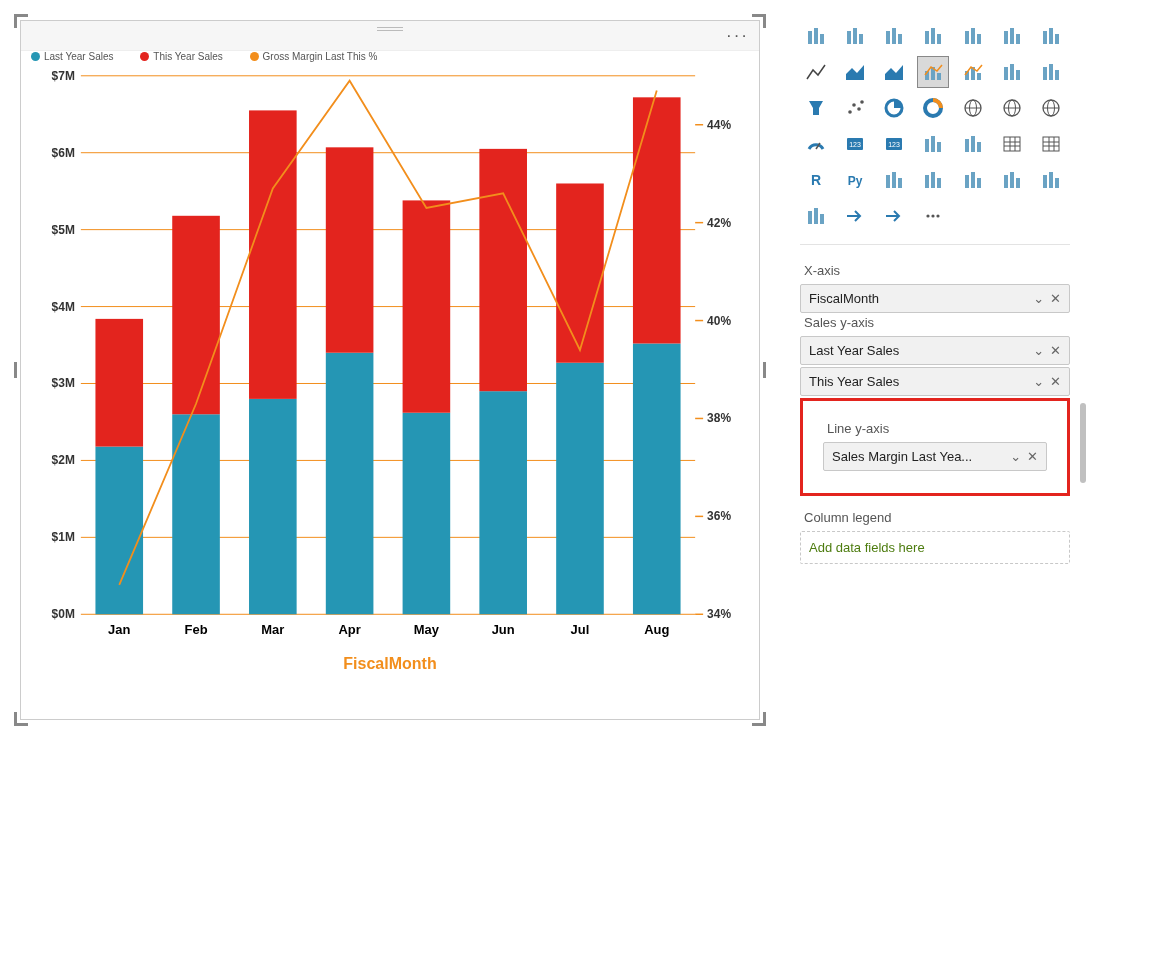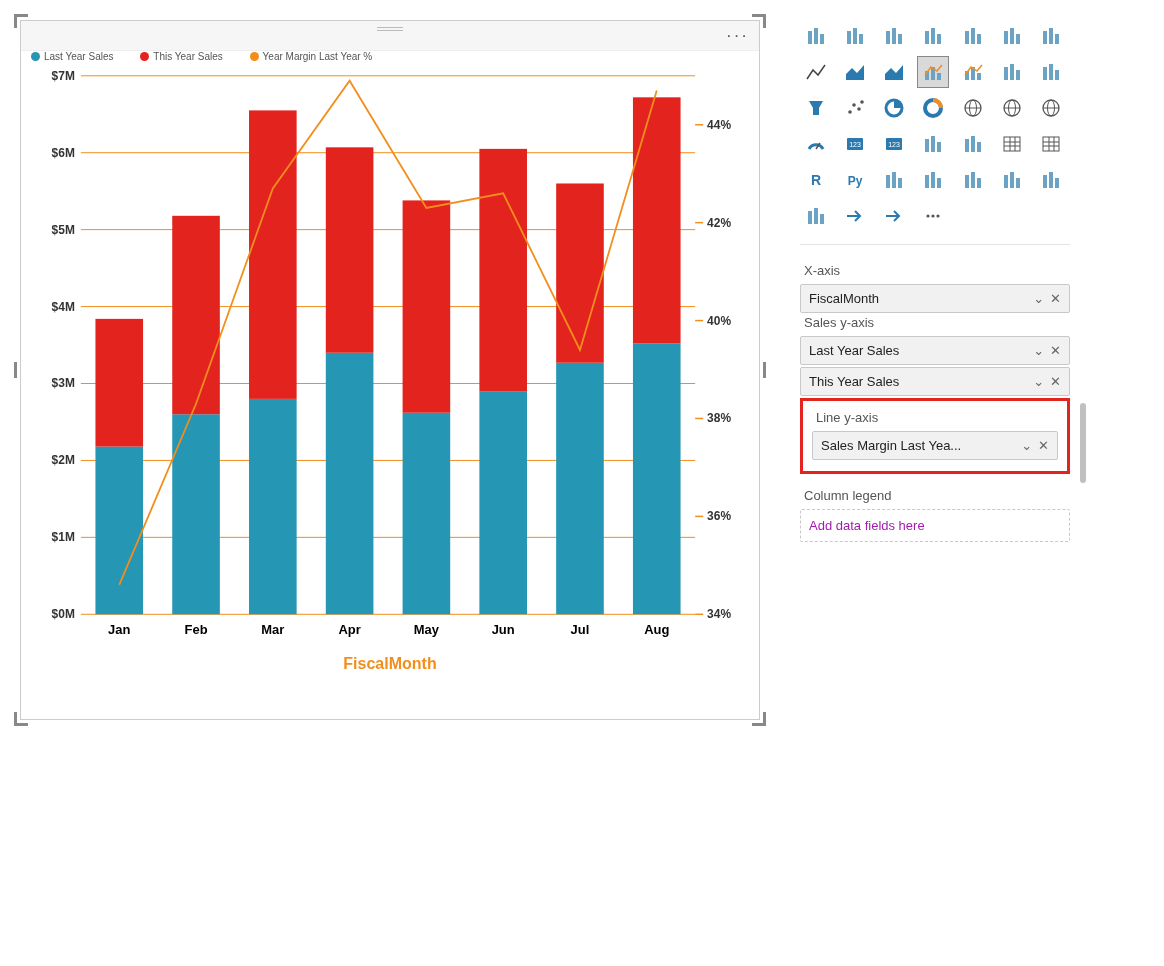--- a/index.html
+++ b/index.html
@@ -45,22 +45,22 @@
   .viz-icon.selected { border:1px solid #888; background:#d9d9d9; }
   .field-sections { position:relative; }
   .section { }
   .section-label { color:#555; font-size:13px; margin-bottom:6px; padding-left:4px; }
   .field-well {
     display:flex; align-items:center; justify-content:space-between;
     border:1px solid #c8c8c8; background:#f1f1f1; padding:6px 8px; font-size:13px; color:#222;
     margin-bottom:2px; border-radius:2px;
   }
   .field-well .icons { display:flex; gap:6px; color:#666; font-size:13px; cursor:pointer; }
-  .empty-well { border:1px dashed #c8c8c8; background:#fff; color:#a21caf; padding:8px; border-radius:2px; }
-  .highlight-box { border:3px solid #e3241e; padding:9px; margin-bottom:14px; }
+  .empty-well { border:1px dashed #c8c8c8; background:#fff; color:#4d7c0f; padding:8px; border-radius:2px; }
+  .highlight-box { border:3px solid #e3241e; padding:20px; margin-bottom:14px; }
   .highlight-box .section { margin-bottom:0; }
   .scroll-thumb { position:absolute; right:-16px; top:140px; width:6px; height:80px;
     background:#c0c0c0; border-radius:3px; }
 </style>
 </head>
 <body>
 
 <div class="app">
 
   <div class="chart-panel">
@@ -98,21 +98,21 @@
         <span>
             <i class="swatch sw-a"></i>
             <span>Last Year Sales</span>
           </span>
         <span>
             <i class="swatch sw-b"></i>
             <span>This Year Sales</span>
           </span>
         <span>
             <i class="swatch sw-c"></i>
-            <span>Year Margin Last Year %</span>
+            <span>Gross Margin Last This %</span>
           </span>
       </div>
 
       <div class="plot-area">
         <svg class="plot" id="plot-svg" viewBox="0 0 720 580">
             <line x1="50" y1="548" x2="666" y2="548" stroke="#f28e1c" stroke-width="1"></line>
             <text x="44" y="552" font-size="12" fill="#333" text-anchor="end" font-weight="600">$0M</text>
             <line x1="50" y1="470.8571428571429" x2="666" y2="470.8571428571429" stroke="#f28e1c" stroke-width="1"></line>
             <text x="44" y="474.8571428571429" font-size="12" fill="#333" text-anchor="end" font-weight="600">$1M</text>
             <line x1="50" y1="393.7142857142857" x2="666" y2="393.7142857142857" stroke="#f28e1c" stroke-width="1"></line>

